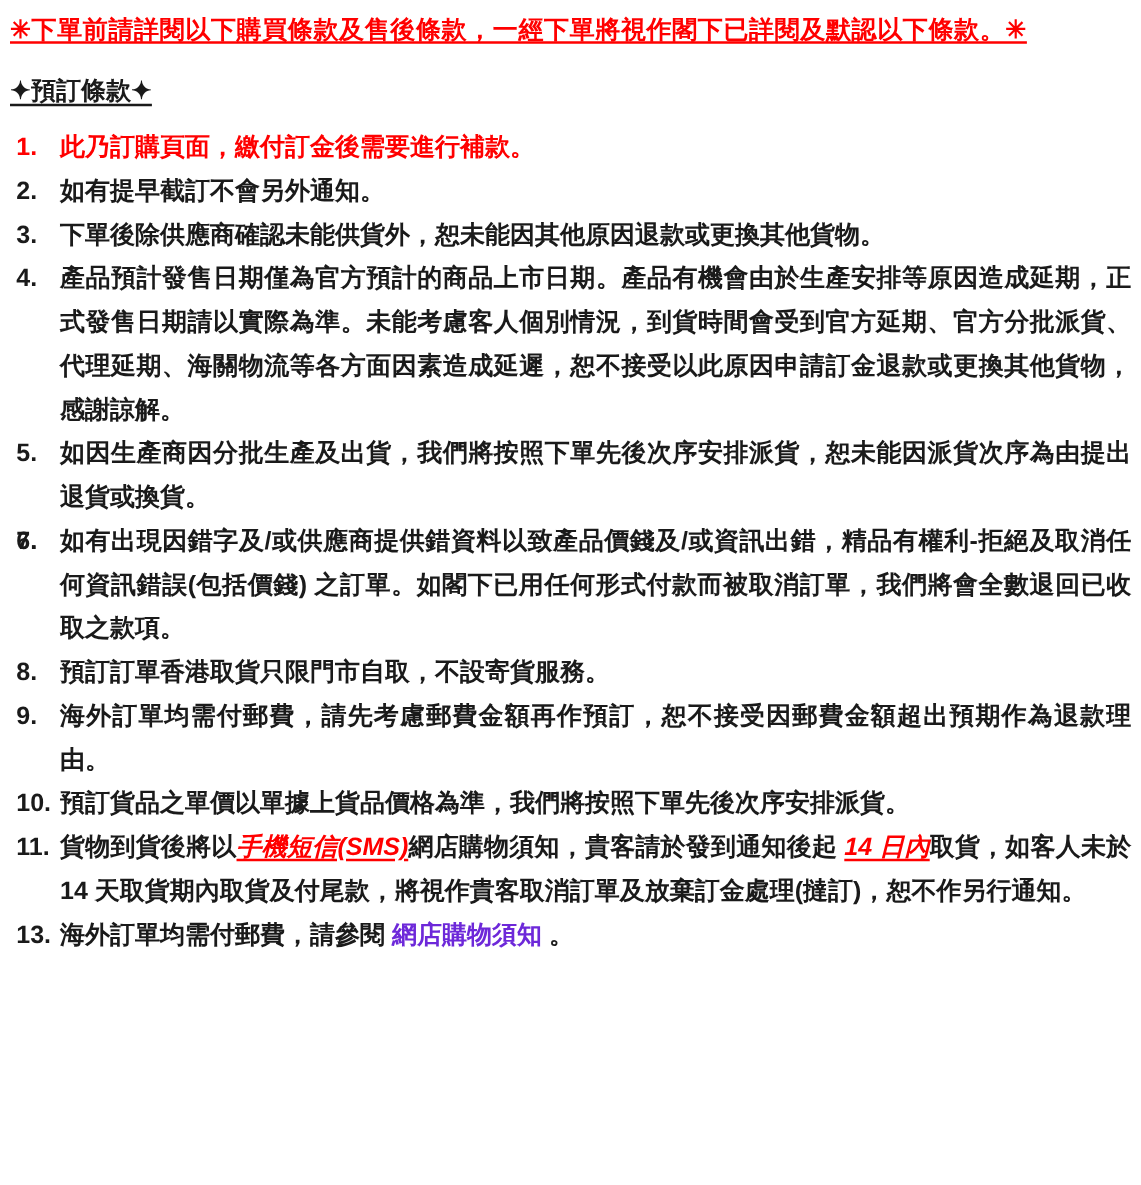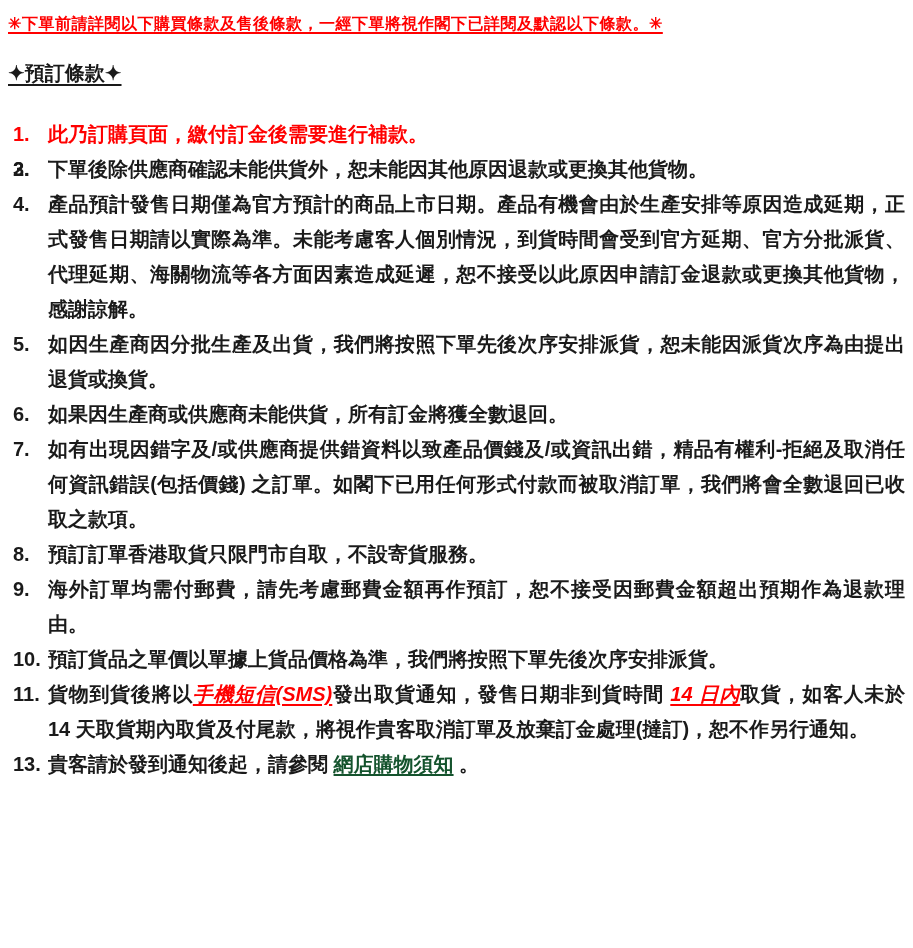--- a/index.html
+++ b/index.html
@@ -8,32 +8,32 @@
     height: 948px;
     box-sizing: border-box;
     background: #ffffff;
     padding: 10px 8px 0 8px;
     font-family: "Liberation Sans", sans-serif;
     font-weight: 700;
     color: #1a1a1a;
     overflow: hidden;
   }
   .warn-header {
-    font-size: 16px;
+    font-size: 20px;
     line-height: 28px;
     color: #ff0000;
     text-decoration: underline;
     text-decoration-thickness: 2px;
     text-underline-offset: 3px;
     letter-spacing: 0.5px;
     white-space: nowrap;
   }
   .section-title {
     margin-top: 21px;
-    margin-bottom: 16px;
+    margin-bottom: 0;
     font-size: 20px;
     line-height: 28px;
     color: #1a1a1a;
     text-decoration: underline;
     text-decoration-thickness: 2px;
     text-underline-offset: 4px;
     display: inline-block;
   }
   ol.terms {
     list-style: none;
@@ -56,22 +56,21 @@
   }
   li.red-item { color: #ff0000; }
   .red-u {
     color: #ff0000;
     text-decoration: underline;
     text-decoration-thickness: 2px;
     text-underline-offset: 3px;
     font-style: italic;
   }
   a.guide-link {
-    color: #14532d;
-    text-decoration: underline;
+    color: #6d28d9;
     text-decoration-thickness: 2px;
     text-underline-offset: 3px;
     cursor: pointer;
   }
 </style>
 </head>
 <body>
 
 <div class="warn-header">✳下單前請詳閱以下購買條款及售後條款，一經下單將視作閣下已詳閱及默認以下條款。✳</div>
 
@@ -81,40 +80,40 @@
 
 <ol class="terms">
 
   <li class="red-item">
     <span class="num">1.</span>
     <span>此乃訂購頁面，繳付訂金後需要進行補款。</span>
   </li>
 
   <li>
     <span class="num">2.</span>
+    <span>如有提早截訂不會另外通知。</span>
   </li>
 
   <li>
     <span class="num">3.</span>
     <span>下單後除供應商確認未能供貨外，恕未能因其他原因退款或更換其他貨物。</span>
   </li>
 
   <li>
     <span class="num">4.</span>
     <span>產品預計發售日期僅為官方預計的商品上市日期。產品有機會由於生產安排等原因造成延期，正式發售日期請以實際為準。未能考慮客人個別情況，到貨時間會受到官方延期、官方分批派貨、代理延期、海關物流等各方面因素造成延遲，恕不接受以此原因申請訂金退款或更換其他貨物，感謝諒解。</span>
   </li>
 
   <li>
     <span class="num">5.</span>
     <span>如因生產商因分批生產及出貨，我們將按照下單先後次序安排派貨，恕未能因派貨次序為由提出退貨或換貨。</span>
   </li>
 
   <li>
     <span class="num">6.</span>
-    <span>如果因生產商或供應商未能供貨，所有訂金將獲全數退回。</span>
   </li>
 
   <li>
     <span class="num">7.</span>
     <span>如有出現因錯字及/或供應商提供錯資料以致產品價錢及/或資訊出錯，精品有權利-拒絕及取消任何資訊錯誤(包括價錢) 之訂單。如閣下已用任何形式付款而被取消訂單，我們將會全數退回已收取之款項。</span>
   </li>
 
   <li>
     <span class="num">8.</span>
     <span>預訂訂單香港取貨只限門市自取，不設寄貨服務。</span>
@@ -125,22 +124,22 @@
     <span>海外訂單均需付郵費，請先考慮郵費金額再作預訂，恕不接受因郵費金額超出預期作為退款理由。</span>
   </li>
 
   <li>
     <span class="num">10.</span>
     <span>預訂貨品之單價以單據上貨品價格為準，我們將按照下單先後次序安排派貨。</span>
   </li>
 
   <li>
     <span class="num">11.</span>
-    <span>貨物到貨後將以</span><span class="red-u">手機短信(SMS)</span><span>發出取貨通知，發售日期非到貨時間 </span><span class="red-u">14 日內</span><span>取貨，如客人未於 14 天取貨期內取貨及付尾款，將視作貴客取消訂單及放棄訂金處理(撻訂)，恕不作另行通知。</span>
+    <span>貨物到貨後將以</span><span class="red-u">手機短信(SMS)</span><span>網店購物須知，貴客請於發到通知後起 </span><span class="red-u">14 日內</span><span>取貨，如客人未於 14 天取貨期內取貨及付尾款，將視作貴客取消訂單及放棄訂金處理(撻訂)，恕不作另行通知。</span>
   </li>
 
 
   <li>
     <span class="num">13.</span>
-    <span>貴客請於發到通知後起，請參閱 </span><a class="guide-link">網店購物須知</a><span> 。</span>
+    <span>海外訂單均需付郵費，請參閱 </span><a class="guide-link">網店購物須知</a><span> 。</span>
   </li>
 
 </ol>
 
 </body></html>

